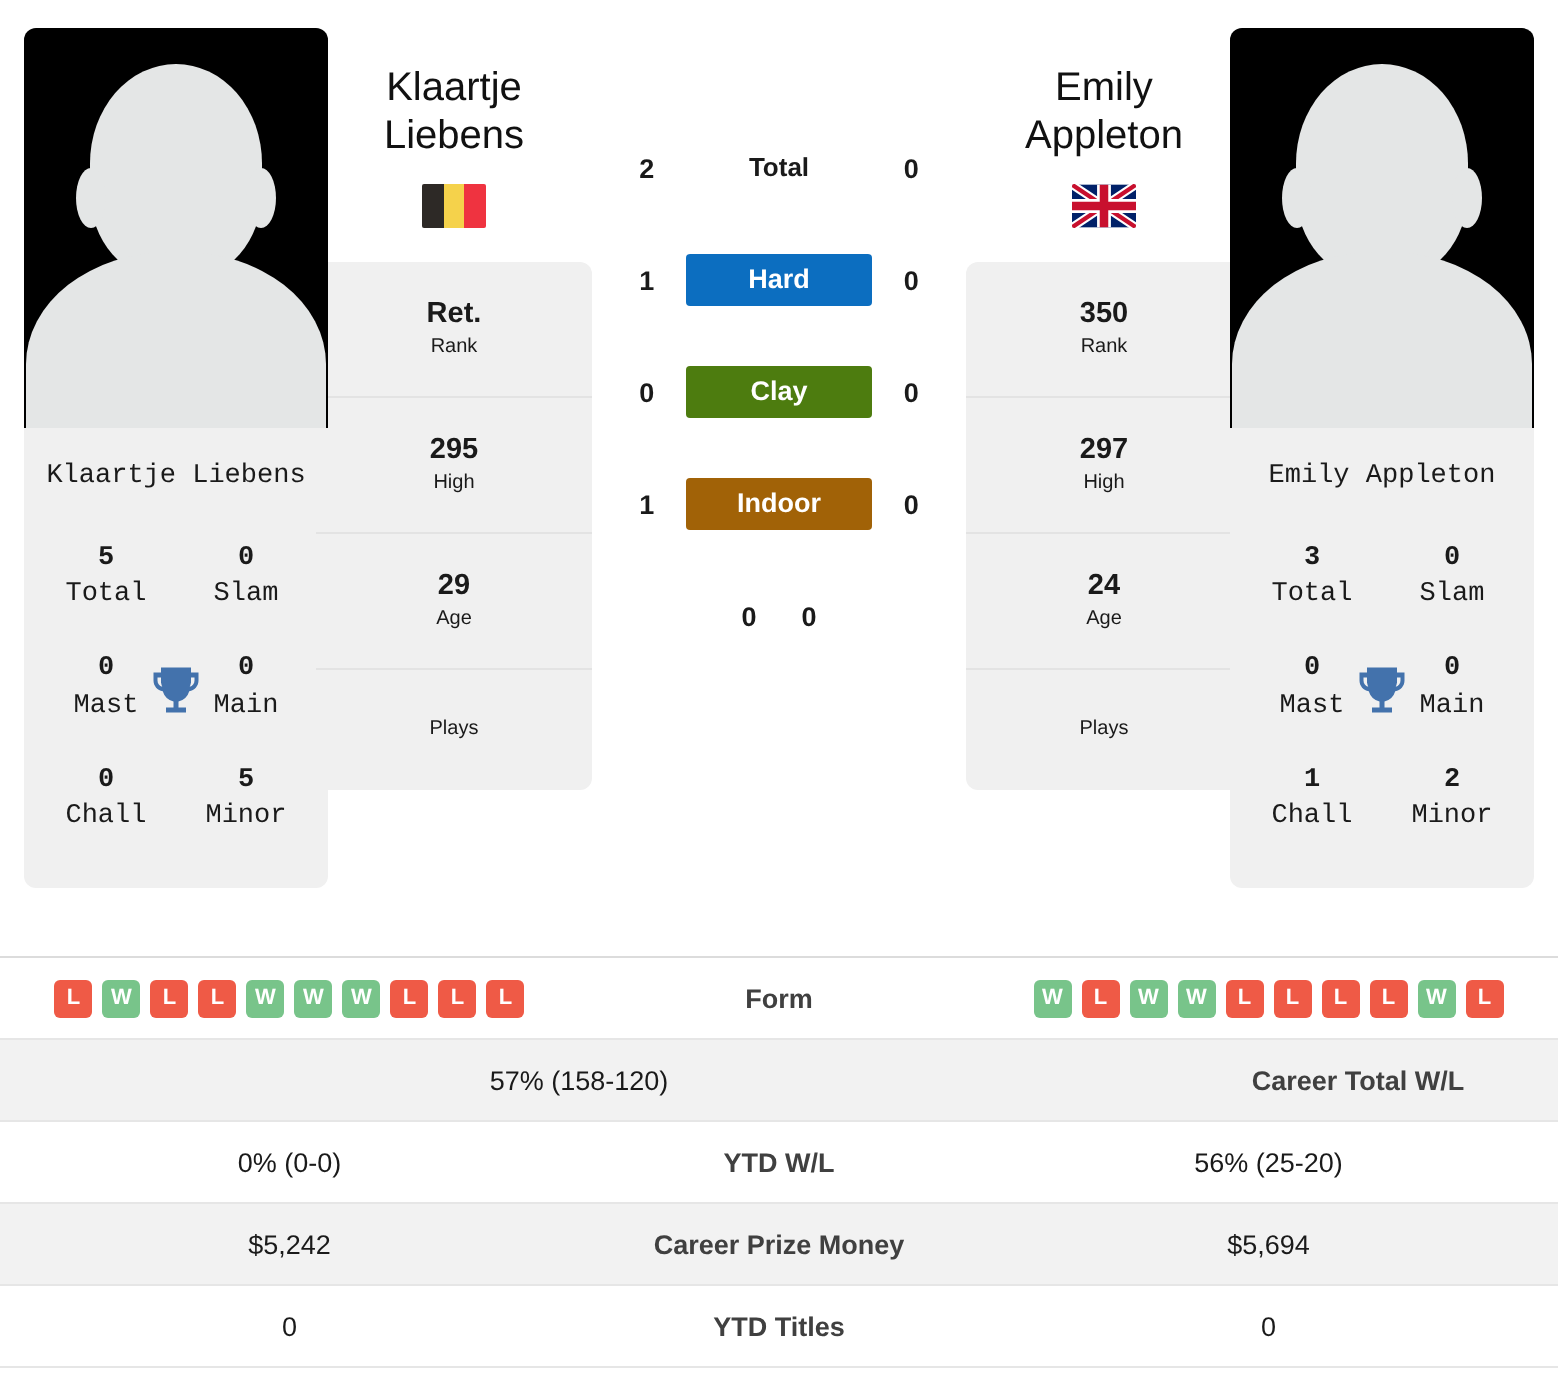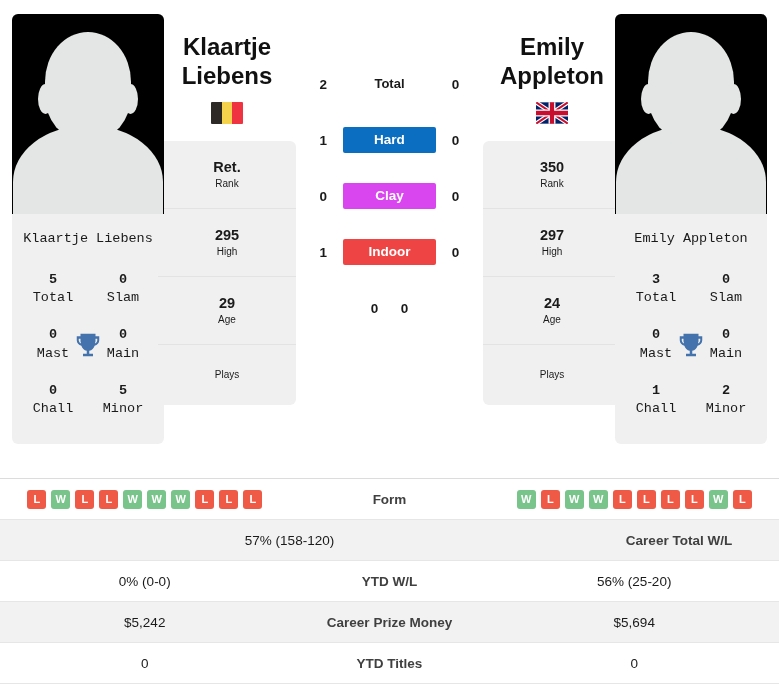--- a/index.html
+++ b/index.html
@@ -109,22 +109,22 @@
   
   .name-col {
     flex: 0 0 118px;
     width: 118px;
     display: flex;
     flex-direction: column;
     align-items: center;
     margin: 0 4px;
   }
   .pname {
-    font-size: 24px;
-    font-weight: bold;
+    font-size: 20px;
+    font-weight: normal;
     text-align: center;
     line-height: 1.22;
     margin-top: 18px;
     color: #111;
   }
   .flag {
     width: 32px; height: 22px;
     margin-top: 11px;
     display: flex;
     overflow: hidden;
@@ -318,26 +318,26 @@
       <span class="surf-pill plain">Total</span>
       <span class="surf-score">0</span>
     </div>
     <div class="surf-row">
       <span class="surf-score">1</span>
       <span class="surf-pill" style="background:#0c6ec0">Hard</span>
       <span class="surf-score">0</span>
     </div>
     <div class="surf-row">
       <span class="surf-score">0</span>
-      <span class="surf-pill" style="background:#d946ef">Clay</span>
+      <span class="surf-pill" style="background:#4d7c0f">Clay</span>
       <span class="surf-score">0</span>
     </div>
     <div class="surf-row">
       <span class="surf-score">1</span>
-      <span class="surf-pill" style="background:#ef4444">Indoor</span>
+      <span class="surf-pill" style="background:#a16207">Indoor</span>
       <span class="surf-score">0</span>
     </div>
     <div class="surf-row">
       <span class="surf-score">0</span>
       <span class="surf-score">0</span>
     </div>
   </div>
 
   <div class="name-col">
     <div class="pname">

